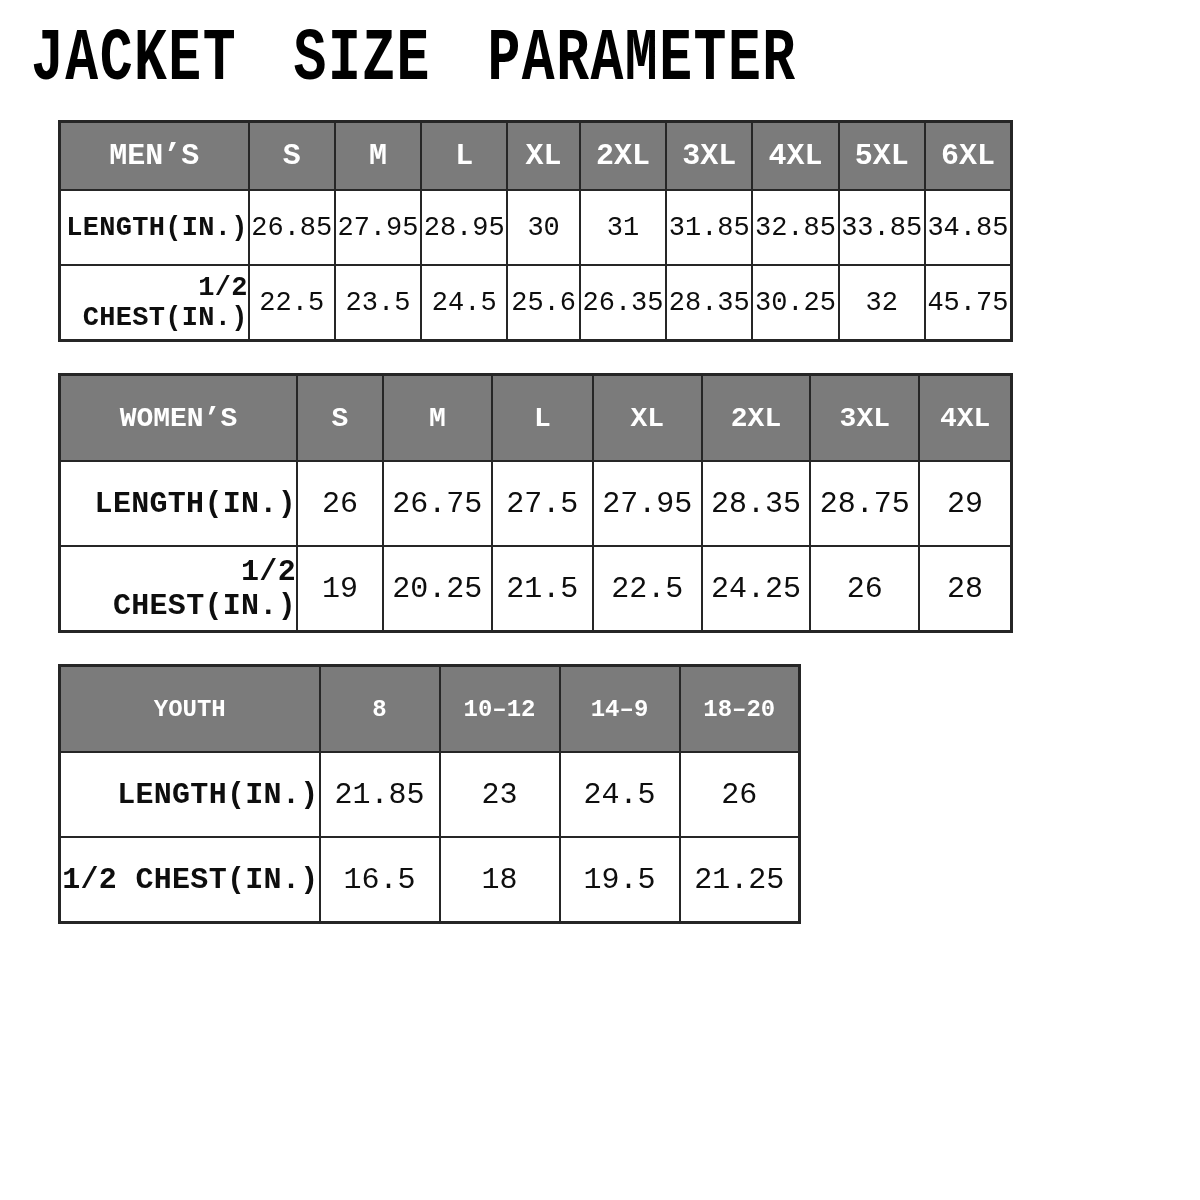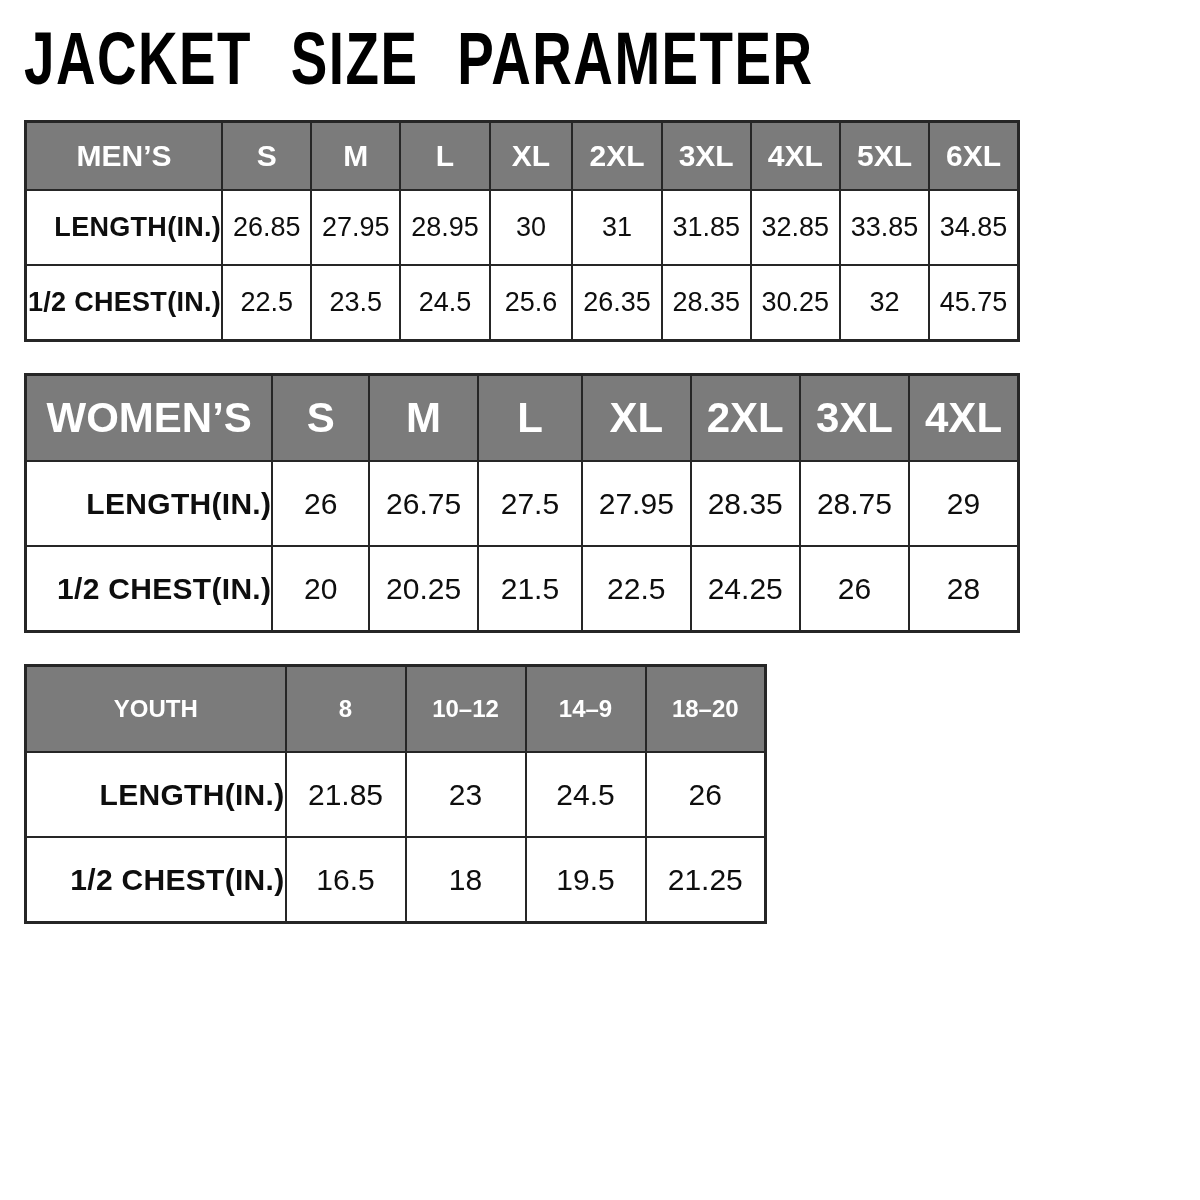--- a/index.html
+++ b/index.html
@@ -5,23 +5,24 @@
   html, body {
     margin: 0;
     padding: 0;
     width: 1200px;
     height: 1200px;
     background: #ffffff;
     overflow: hidden;
     font-family: "Liberation Sans", sans-serif;
   }
   .page {
-    padding: 0 24px;
+    padding: 0 31px;
     box-sizing: border-box;
     width: 1044px;
+    font-family: Liberation Mono, monospace;
   }
   
   h1.title {
     margin: 24px 0 0 0;
     line-height: 0.95;
     white-space: nowrap;
   }
   h1.title .condense {
     display: inline-block;
     transform: scaleX(0.74);
@@ -36,21 +37,21 @@
   p.note {
     margin: 20px 0 0 0;
     width: 930px;
     font-size: 27px;
     line-height: 1.3;
     font-weight: 400;
     color: #e60c0c;
     letter-spacing: 0.2px;
   }
   
-  .tables { margin-top: 26px; }
+  .tables { margin-top: 26px; margin-left: 27px; }
   table {
     border-collapse: collapse;
     table-layout: fixed;
     border: 3px solid #262626;
     margin-bottom: 31px;
     background: #ffffff;
   }
   th, td {
     border: 2px solid #262626;
     text-align: center;
@@ -67,21 +68,21 @@
   tbody td.label { font-weight: 700; letter-spacing: 0.3px; text-align: right; }
   tbody td.value { font-weight: 400; }
 
   #table-mens .col-label { width: 216px; }
   #table-mens .col-size  { width: 103px; }
   #table-mens thead th   { height: 66px; font-size: 30px; }
   #table-mens tbody td   { height: 73px; font-size: 27px; }
 
   #table-womens .col-label { width: 262px; }
   #table-womens .col-size  { width: 121px; }
-  #table-womens thead th   { height: 84px; font-size: 42px; }
+  #table-womens thead th   { height: 84px; font-size: 28px; }
   #table-womens tbody td   { height: 83px; font-size: 30px; }
 
   #table-youth .col-label { width: 260px; }
   #table-youth .col-size  { width: 120px; }
   #table-youth thead th   { height: 84px; font-size: 24px; }
   #table-youth tbody td   { height: 83px; font-size: 30px; }
 
   
   p.footer-para {
     margin: 6px 0 0 0;
@@ -184,21 +185,21 @@
             <td class="value">26</td>
             <td class="value">26.75</td>
             <td class="value">27.5</td>
             <td class="value">27.95</td>
             <td class="value">28.35</td>
             <td class="value">28.75</td>
             <td class="value">29</td>
           </tr>
           <tr>
             <td class="label">1/2 CHEST(IN.)</td>
-            <td class="value">20</td>
+            <td class="value">19</td>
             <td class="value">20.25</td>
             <td class="value">21.5</td>
             <td class="value">22.5</td>
             <td class="value">24.25</td>
             <td class="value">26</td>
             <td class="value">28</td>
           </tr>
         </tbody>
       </table>
     <table id="table-youth">

